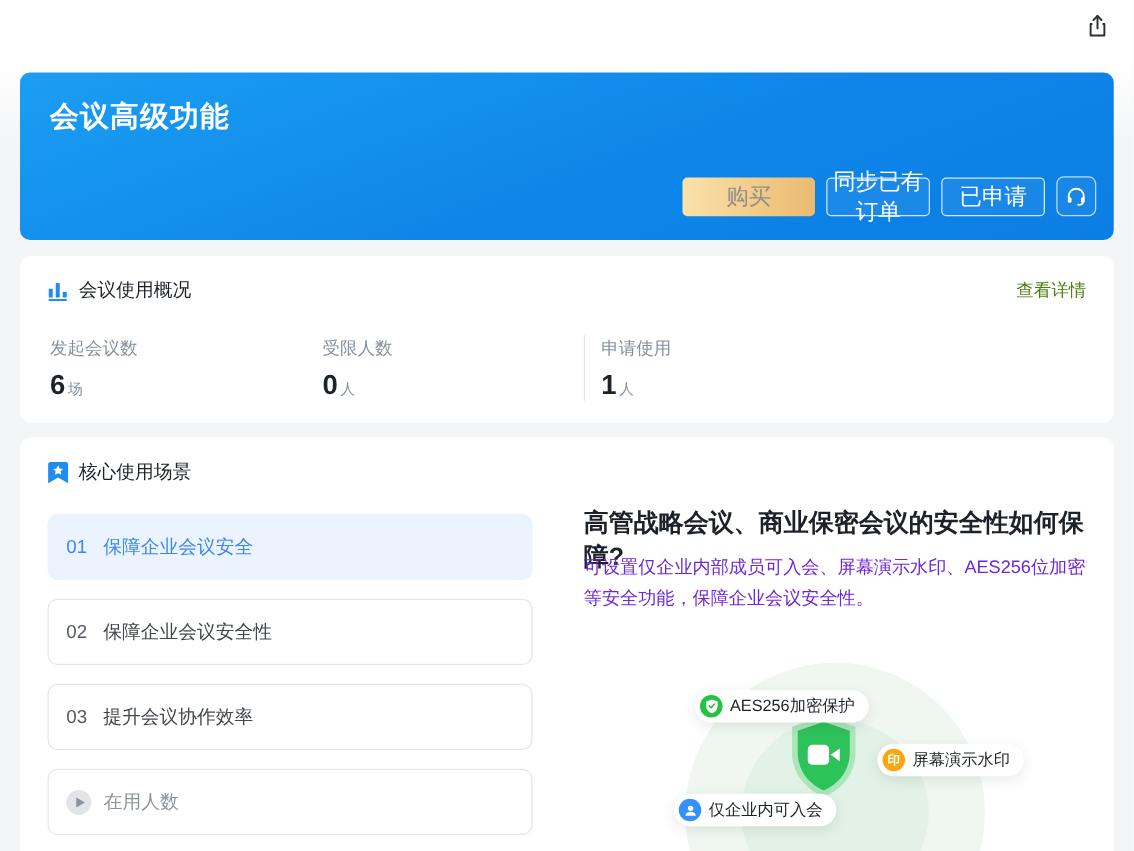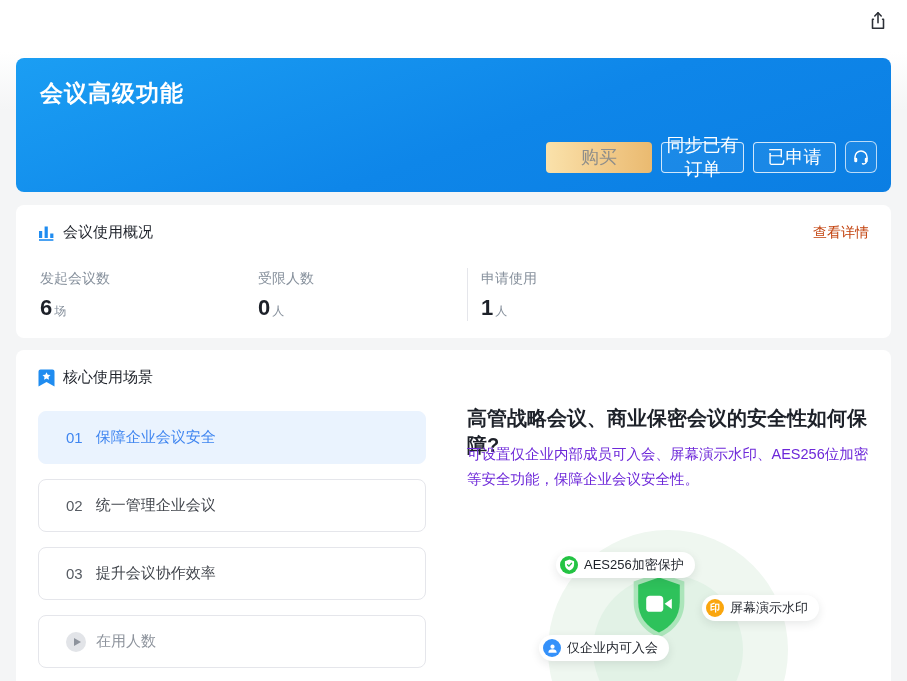--- a/index.html
+++ b/index.html
@@ -34,37 +34,37 @@
   .btn-square { width:32px; height:32px; border-radius:6px; background:rgba(255,255,255,0.06);
     border:1px solid rgba(255,255,255,0.7); color:#ffffff; padding:0; }
 
   
   .card { position:absolute; left:16px; width:875px; background:#ffffff; border-radius:8px; }
   .usage-card { top:205px; height:133px; }
   .scenario-card { top:350px; height:520px; }
 
   .card-header { position:absolute; left:22px; top:18px; display:flex; align-items:center; gap:8px; }
   .card-title { font-size:15px; color:#1d2129; font-weight:500; }
-  .link { position:absolute; right:22px; top:19px; font-size:14px; color:#c2410c;
+  .link { position:absolute; right:22px; top:19px; font-size:14px; color:#4d7c0f;
     text-decoration:none; cursor:pointer; }
 
   
   .stats { position:absolute; left:24px; top:63px; display:grid;
     grid-template-columns:218px 209px 203px 1fr; width:830px; }
   .stat { padding-top:2px; }
   .stat:last-child { border-left:1px solid #e5e6eb; padding-left:13px; }
   .stat-label { font-size:14px; color:#86909c; }
   .stat-value-row { margin-top:7px; }
   .stat-value { font-size:22px; font-weight:bold; color:#1d2129; }
   .stat-unit { font-size:12px; color:#86909c; margin-left:2px; }
 
   
   .scenario-list { position:absolute; left:22px; top:61px; width:388px; }
   .scenario-item { height:53px; border-radius:8px; margin-bottom:15px;
-    display:flex; align-items:center; gap:13px; padding-left:27px;
+    display:flex; align-items:center; gap:13px; padding-left:14px;
     border:1px solid #e5e6eb; background:#ffffff; cursor:pointer; font-size:15px; color:#42464d; }
   .scenario-item .num { color:#575c63; }
   .scenario-item.active { background:#eaf3fe; border-color:#eaf3fe; color:#4086f0; }
   .scenario-item.active .num { color:#4086f0; }
   .video-item { color:#8d939c; gap:10px; }
   .play-circle { width:20px; height:20px; border-radius:50%; background:#e2e4e8;
     display:inline-flex; align-items:center; justify-content:center; }
   .play-tri { width:0; height:0; border-left:7px solid #8d939c;
     border-top:4.5px solid transparent; border-bottom:4.5px solid transparent; margin-left:2px; }
 
@@ -160,21 +160,21 @@
       <span class="card-title">核心使用场景</span>
     </div>
 
     <div class="scenario-list">
       <div class="scenario-item active">
         <span class="num">01</span>
         <span>保障企业会议安全</span>
       </div>
       <div class="scenario-item">
         <span class="num">02</span>
-        <span>统一管理企业会议</span>
+        <span>保障企业会议安全性</span>
       </div>
       <div class="scenario-item">
         <span class="num">03</span>
         <span>提升会议协作效率</span>
       </div>
       <div class="scenario-item video-item">
         <span class="play-circle">
             <span class="play-tri"></span>
           </span>
         <span>在用人数</span>

